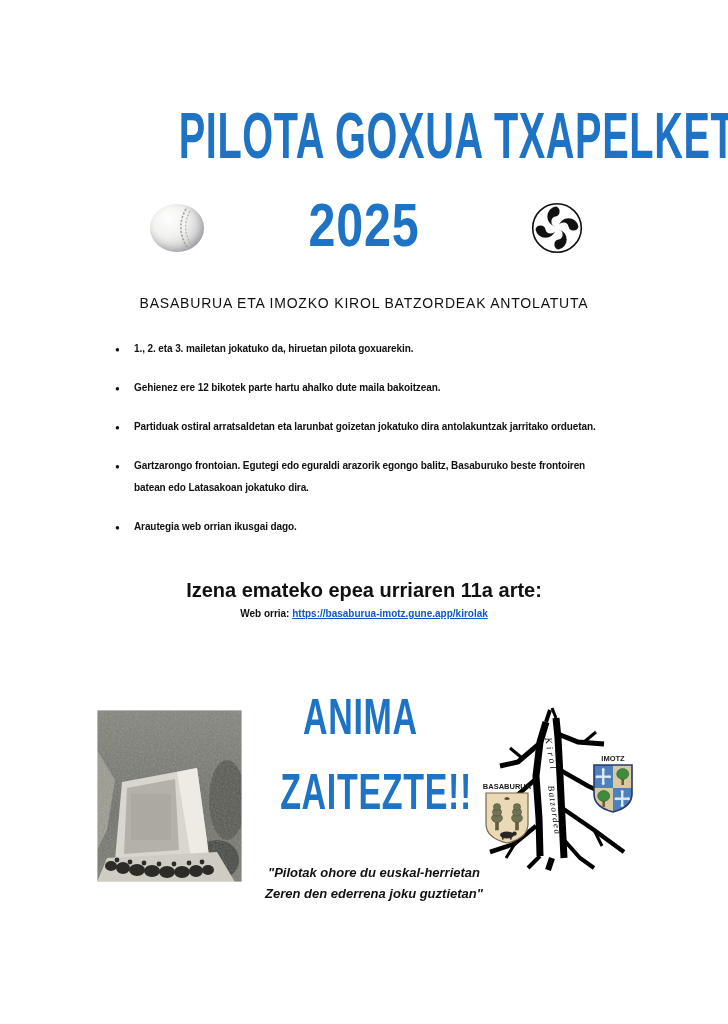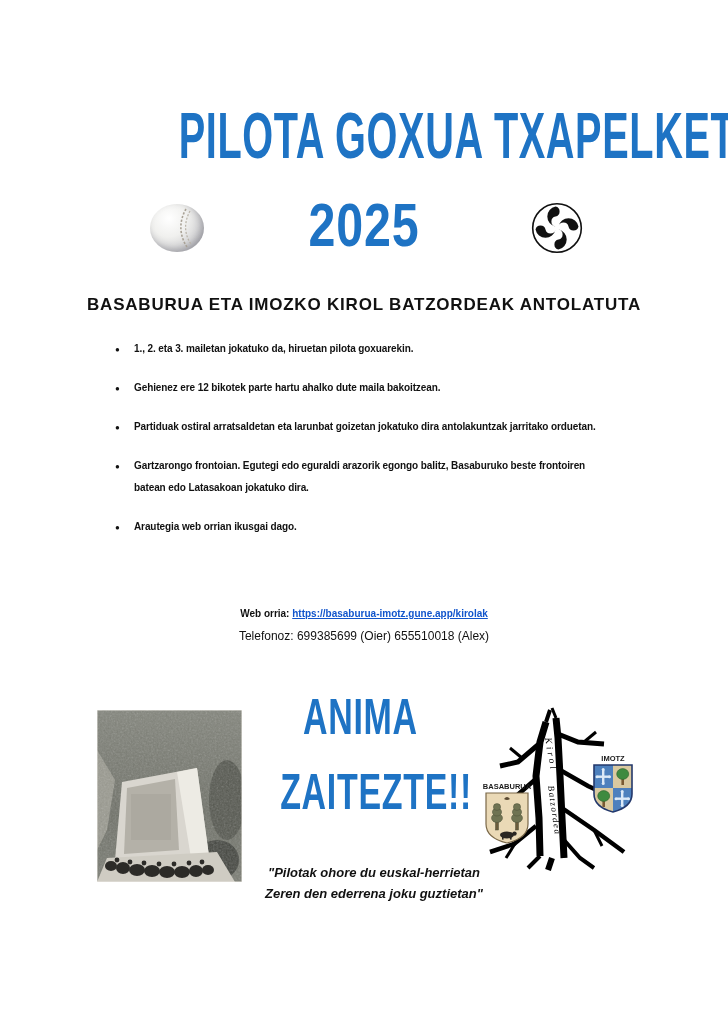--- a/index.html
+++ b/index.html
@@ -26,21 +26,21 @@
     line-height:1;
     white-space:nowrap;
   }
   .condensed{display:inline-block;transform-origin:50% 50%;}
   .title-line .condensed{font-size:64px;transform:scaleX(0.62);letter-spacing:1px;}
   .year-line .condensed{font-size:62px;transform:scaleX(0.78);letter-spacing:1px;}
   .cheer-line .condensed{font-size:50px;transform:scaleX(0.68);letter-spacing:1px;}
 
   .organizer{
     top:295px;
-    font-size:17px;font-weight:700;letter-spacing:0.8px;
+    font-size:14px;font-weight:400;letter-spacing:0.8px;
   }
 
   .bullets{
     top:338px;left:115px;width:500px;
     margin:0;padding:0;list-style:none;
     font-size:10px;font-weight:700;line-height:22px;letter-spacing:-0.1px;
   }
   .bullets li{position:relative;padding-left:19px;margin-bottom:17px;}
   .bullets li::before{
     content:"●";
@@ -107,25 +107,25 @@
   <div class="abs center organizer">BASABURUA ETA IMOZKO KIROL BATZORDEAK ANTOLATUTA</div>
 
   <ul class="abs bullets">
       <li>1., 2. eta 3. mailetan jokatuko da, hiruetan pilota goxuarekin.</li>
       <li>Gehienez ere 12 bikotek parte hartu ahalko dute maila bakoitzean.</li>
       <li>Partiduak ostiral arratsaldetan eta larunbat goizetan jokatuko dira antolakuntzak jarritako orduetan.</li>
       <li>Gartzarongo frontoian. Egutegi edo eguraldi arazorik egongo balitz, Basaburuko beste frontoiren batean edo Latasakoan jokatuko dira.</li>
       <li>Arautegia web orrian ikusgai dago.</li>
     </ul>
 
+  <div class="abs center reg-heading">Izena emateko epea urriaren 11a arte:</div>
   <div class="abs center web-line">
     <span>Web orria:</span>
     <a href="#">https://basaburua-imotz.gune.app/kirolak</a>
   </div>
-  <div class="abs center phone-line">Telefonoz: 699385699 (Oier) 655510018 (Alex)</div>
 
   <div class="abs photo-box">
     <svg width="145" height="172" viewBox="0 0 145 172">
       <defs>
         <filter id="grain" x="0" y="0" width="100%" height="100%">
           <feTurbulence type="fractalNoise" baseFrequency="0.55" numOctaves="3" seed="7"></feTurbulence>
           <feColorMatrix type="saturate" values="0"></feColorMatrix>
           <feComponentTransfer>
               <feFuncA type="linear" slope="0.5" intercept="0"></feFuncA>
             </feComponentTransfer>

